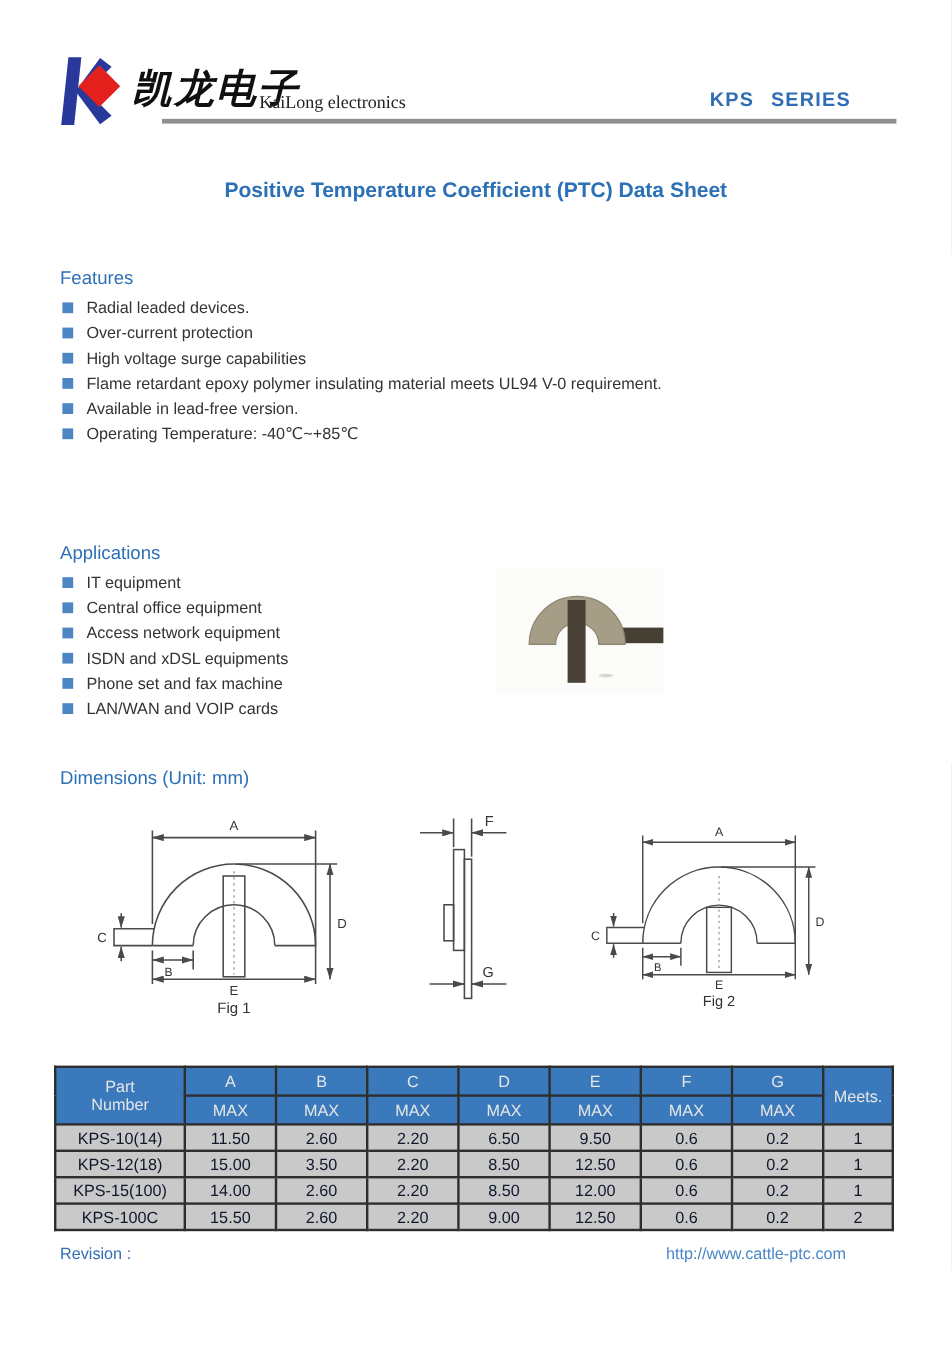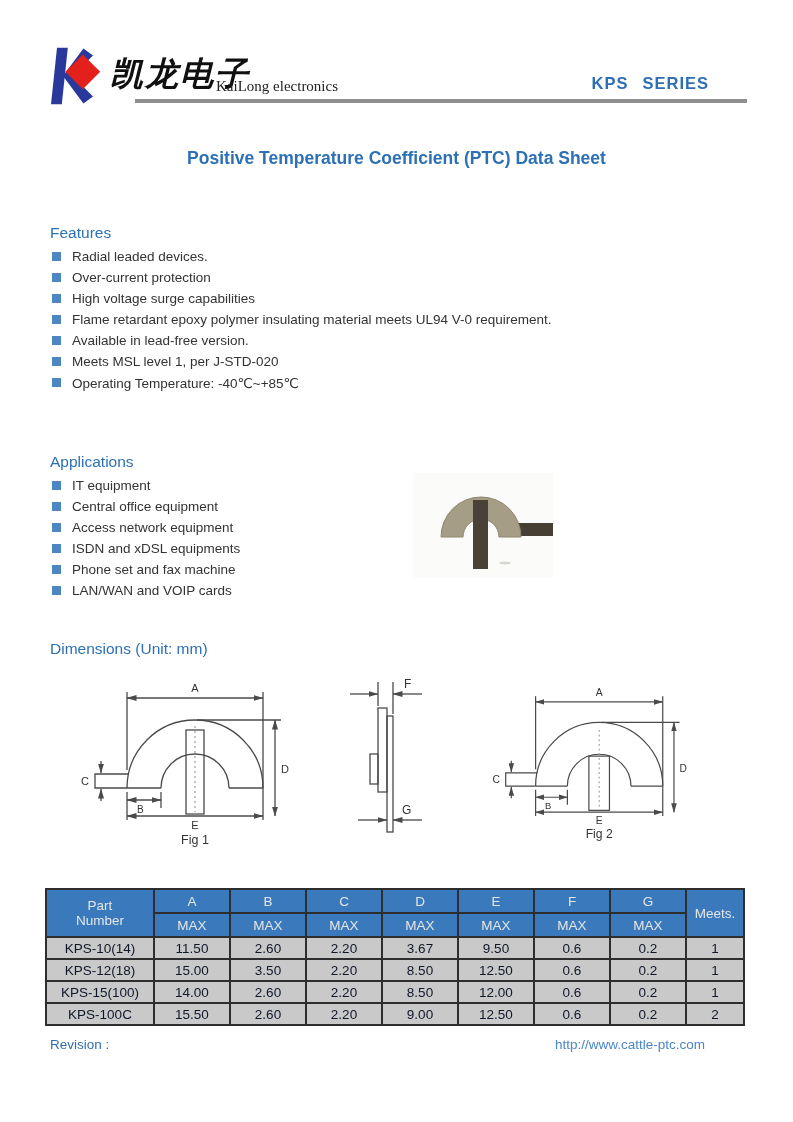--- a/index.html
+++ b/index.html
@@ -100,24 +100,20 @@
         <span class="bullet"></span>
         <span class="li-text">High voltage surge capabilities</span>
       </div>
       <div class="li">
         <span class="bullet"></span>
         <span class="li-text">Flame retardant epoxy polymer insulating material meets UL94 V-0 requirement.</span>
       </div>
       <div class="li">
         <span class="bullet"></span>
         <span class="li-text">Available in lead-free version.</span>
-      </div>
-      <div class="li">
-        <span class="bullet"></span>
-        <span class="li-text">Meets MSL level 1, per J-STD-020</span>
       </div>
       <div class="li">
         <span class="bullet"></span>
         <span class="li-text">Operating Temperature: -40℃~+85℃</span>
       </div>
     </div>
 
   <div class="sec-heading" id="applications-heading">Applications</div>
   <div id="applications-list">
       <div class="li">
@@ -270,21 +266,21 @@
           <th>MAX</th>
           <th>MAX</th>
         </tr>
     </thead>
     <tbody id="tbl-body">
         <tr>
           <td>KPS-10(14)</td>
           <td>11.50</td>
           <td>2.60</td>
           <td>2.20</td>
-          <td>3.67</td>
+          <td>6.50</td>
           <td>9.50</td>
           <td>0.6</td>
           <td>0.2</td>
           <td>1</td>
         </tr>
         <tr>
           <td>KPS-12(18)</td>
           <td>15.00</td>
           <td>3.50</td>
           <td>2.20</td>

